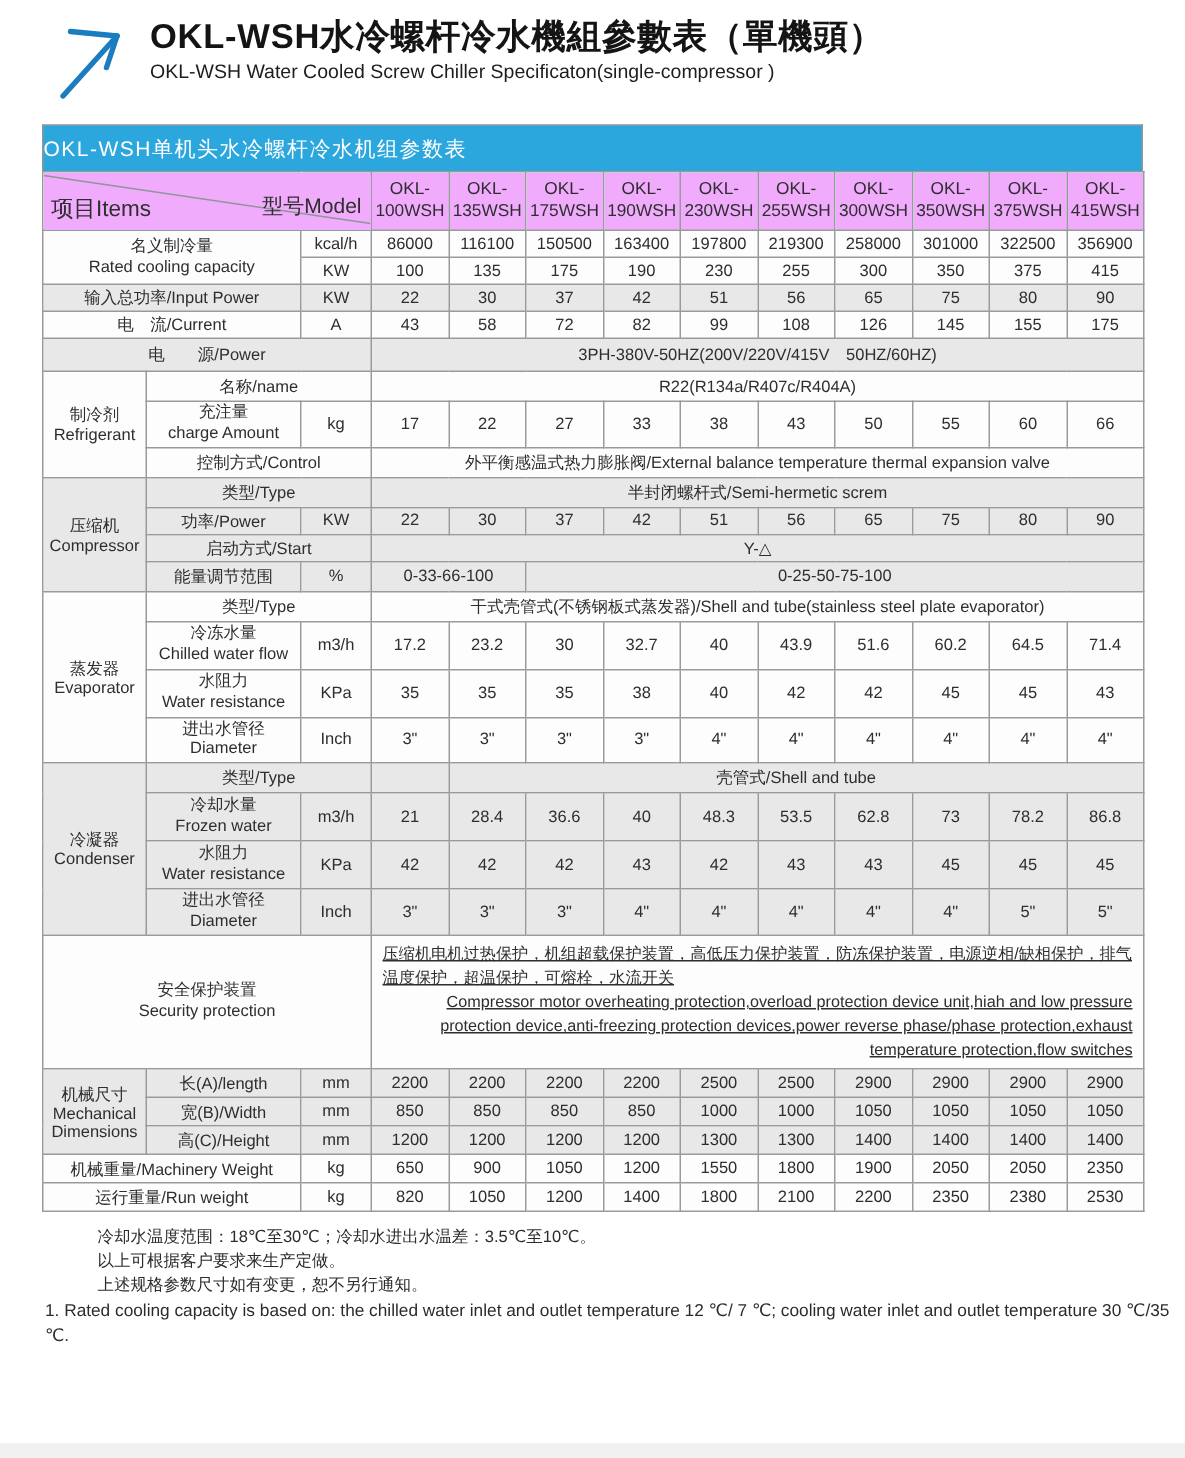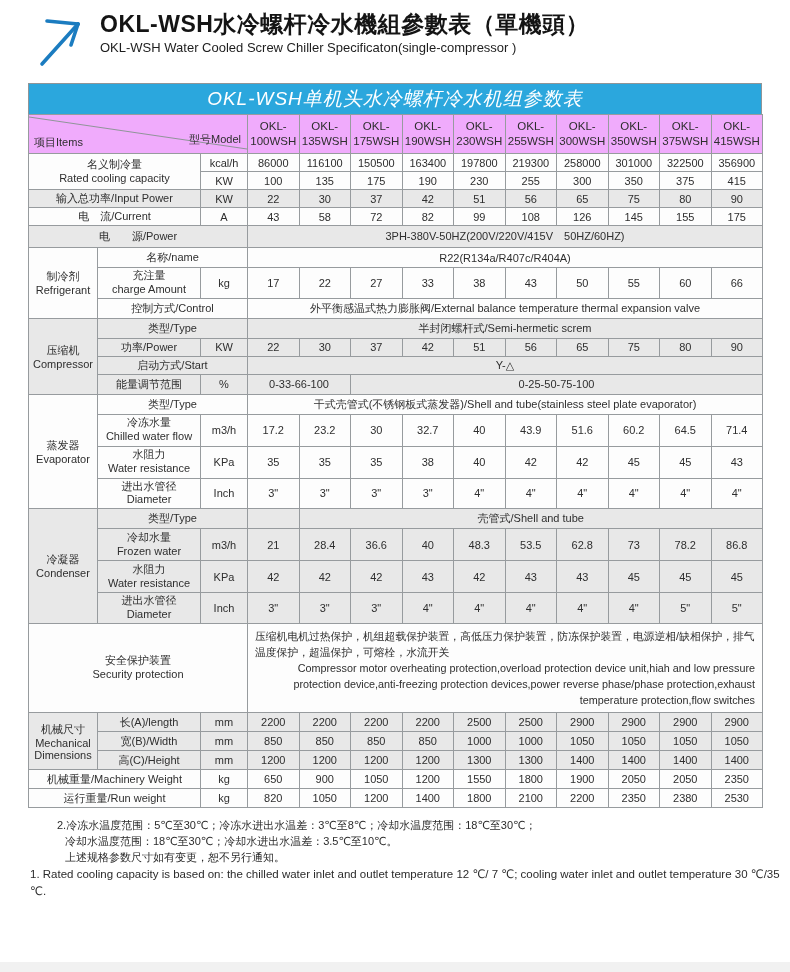--- a/index.html
+++ b/index.html
@@ -12,42 +12,42 @@
   
   .doc-header{display:flex;align-items:flex-start;padding:10px 18px 0 34px;}
   .logo{width:60px;height:58px;flex:0 0 auto;margin-top:2px;}
   .titles{margin-left:6px;}
   .title-zh{font-size:23px;font-weight:bold;color:#141414;line-height:1.25;letter-spacing:0.5px;margin:0;}
   .title-en{font-size:13px;color:#1d1d1d;line-height:1.3;margin:1px 0 0 0;}
 
   
   .tablewrap{width:734px;margin:13px 0 0 28px;}
   .caption{
-    background:#2ba7dd;color:#fff;text-align:center;
-    font-size:19px;height:30px;line-height:30px;
-    border:1px solid #8f9598;border-bottom:none;letter-spacing:1px;font-style:italic;
+    background:#2ba7dd;color:#fff;text-align:left;
+    font-size:14px;height:30px;line-height:30px;
+    border:1px solid #8f9598;border-bottom:none;letter-spacing:1px;
   }
   table{width:734px;border-collapse:collapse;table-layout:fixed;
         font-size:11px;text-align:center;color:#2e2e2e;}
   td{border:1px solid #979b9e;padding:1px 2px;background:#fdfdfd;overflow:hidden;}
   tr.band td{background:#e8e8e8;}
   tr.head td{background:#f0abfc;font-size:11.5px;line-height:1.3;height:36px;}
   .model-h,.pre{white-space:pre-line;}
   .lbl{line-height:1.25;}
   .h21{height:19px}.h22{height:20px}.h23{height:17px}.h24{height:22px}
   .h28{height:18px}.h30{height:28px}.h34{height:32px}
 
   
   .corner{position:relative;padding:0;}
   .corner svg{position:absolute;left:0;top:0;width:100%;height:100%;}
-  .corner .c-items{position:absolute;left:5px;bottom:4px;font-size:11px;}
-  .corner .c-model{position:absolute;right:6px;bottom:7px;font-size:11px;}
-
-  
-  .sec-cell{text-align:left;padding:4px 7px;font-size:10.8px;line-height:1.5;}
+  .corner .c-items{position:absolute;left:5px;bottom:4px;font-size:15px;}
+  .corner .c-model{position:absolute;right:6px;bottom:7px;font-size:14px;}
+
+  
+  .sec-cell{text-align:left;padding:4px 7px;font-size:10.8px;line-height:1.5;text-decoration:underline;}
   .sec-cell p{margin:0;}
   .sec-en{text-indent:9px;text-align:right;}
 
   
   .notes{margin:10px 0 0 30px;font-size:11px;line-height:1.45;color:#2b2b2b;}
   .note-1{padding-left:0;}
   .note-2{padding-left:27px;}
   .note-3{padding-left:35px;}
   .note-en-h{margin-top:2px;font-size:11.5px;}
   .note-en{font-size:11.5px;}
@@ -424,21 +424,21 @@
           <td class="v">2350</td>
           <td class="v">2380</td>
           <td class="v">2530</td>
         </tr>
 
     </tbody>
   </table>
 </div>
 
 <div class="notes">
-  <div class="note-2">2.冷冻水温度范围：5℃至30℃；冷冻水进出水温差：3℃至8℃；冷却水温度范围：18℃至30℃；</div>
   <div class="note-3">冷却水温度范围：18℃至30℃；冷却水进出水温差：3.5℃至10℃。</div>
+  <div class="note-3">以上可根据客户要求来生产定做。</div>
   <div class="note-3">上述规格参数尺寸如有变更，恕不另行通知。</div>
   <div class="note-en">1. Rated cooling capacity is based on: the chilled water inlet and outlet temperature 12 ℃/ 7 ℃; cooling water inlet and outlet temperature 30 ℃/35 ℃.</div>
 </div>
 
 <div class="ghost g1"></div>
 <div class="ghost g2"></div>
 <div class="bottom-strip"></div>
 
 </body></html>

